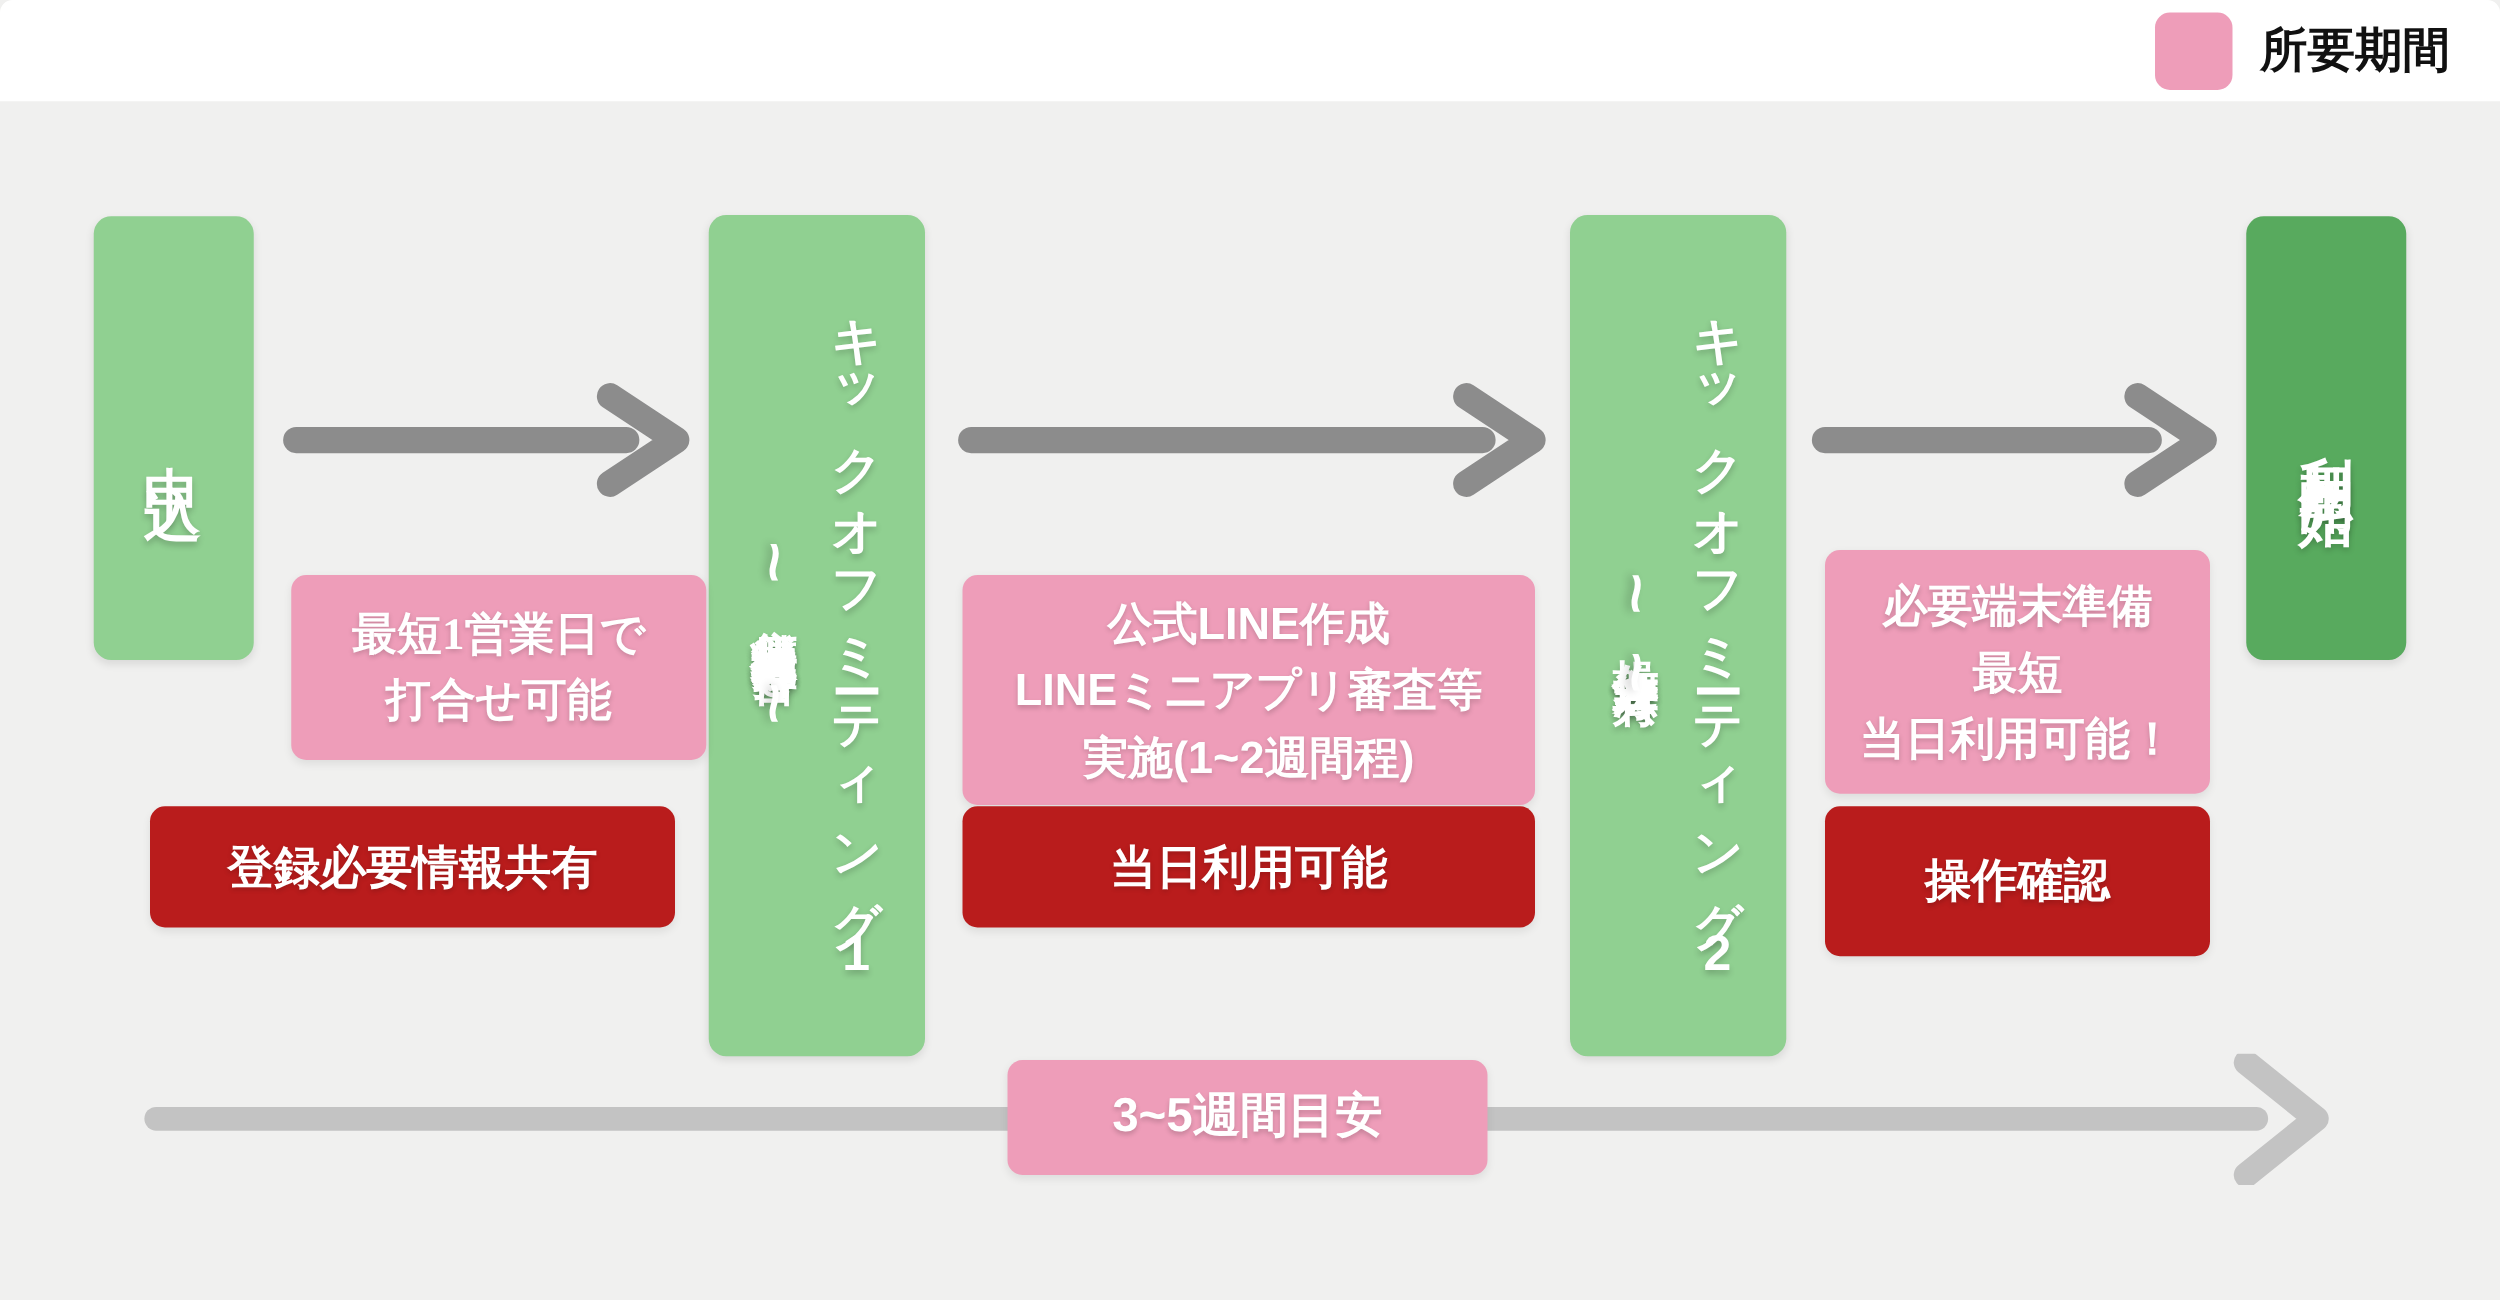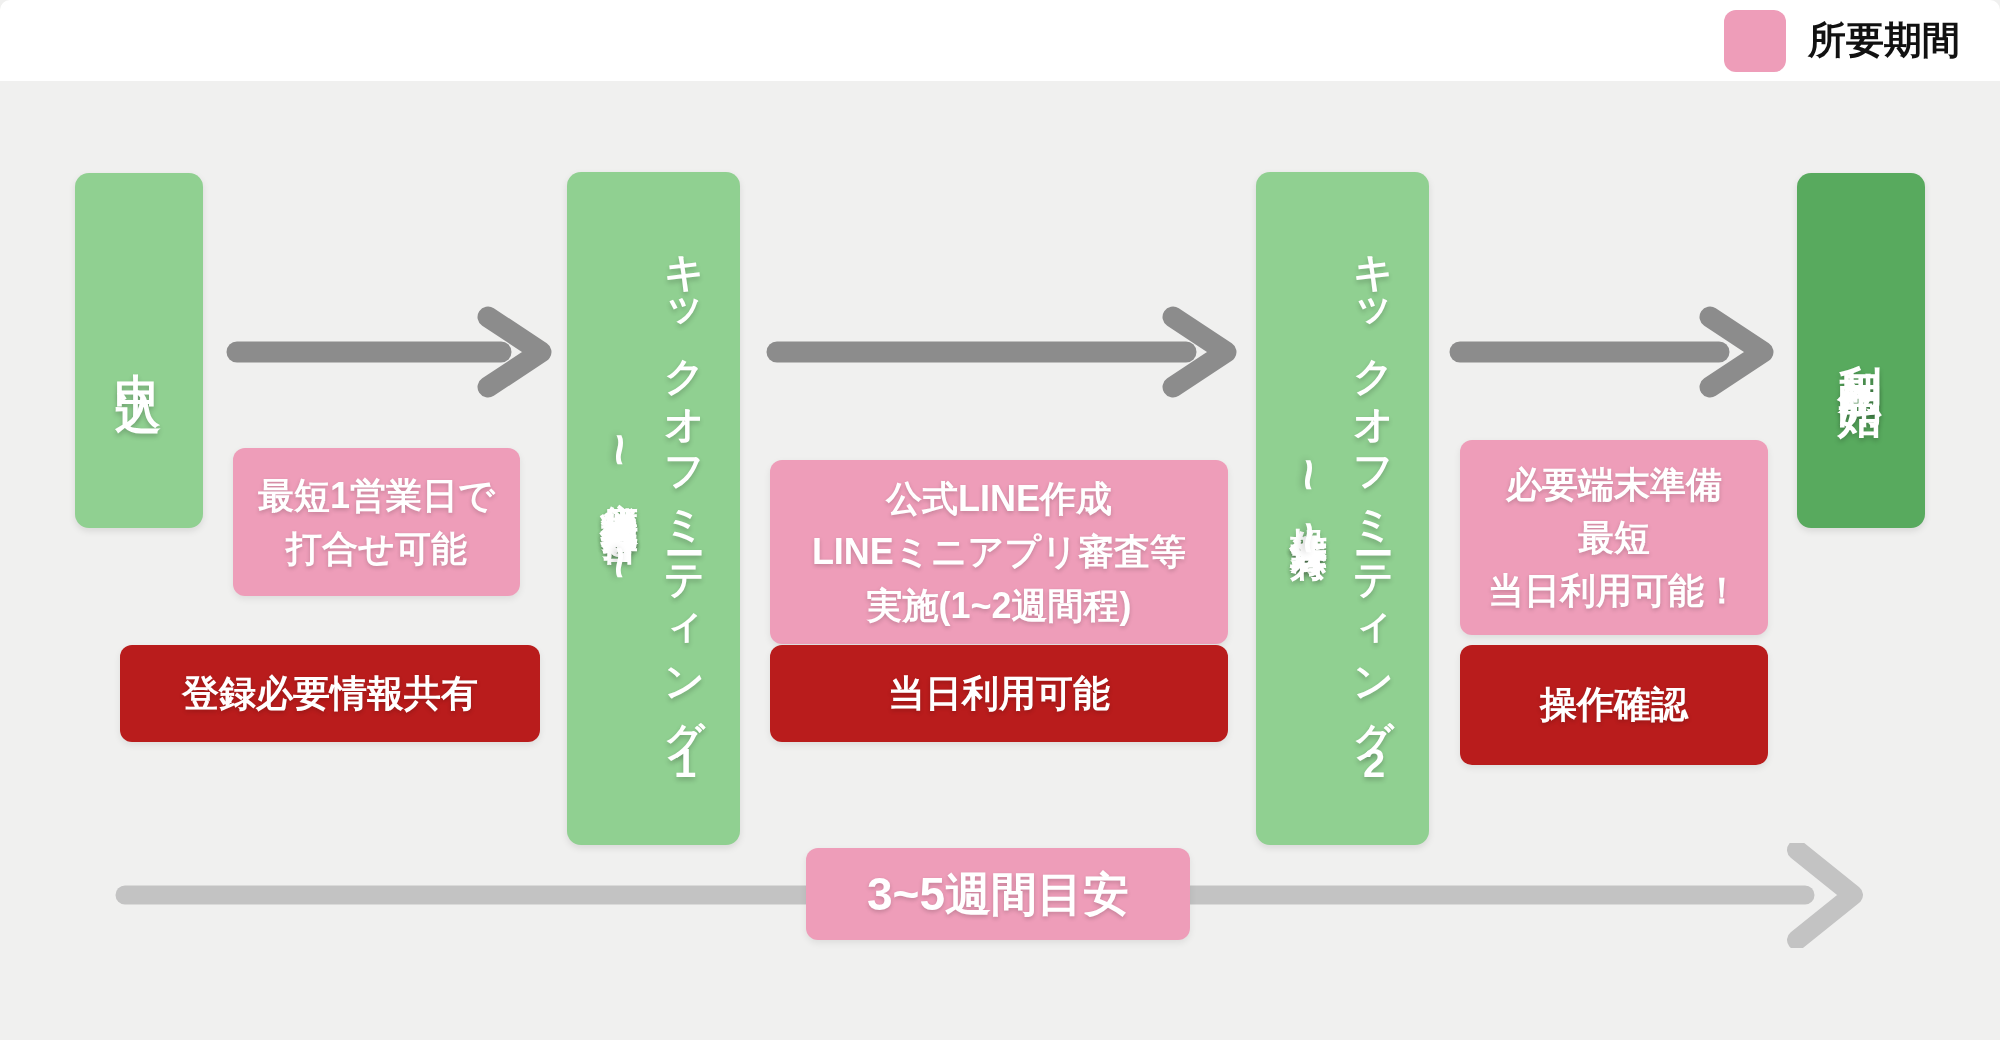--- a/index.html
+++ b/index.html
@@ -30,21 +30,21 @@
   .tilde{display:inline-block;writing-mode:horizontal-tb;transform:rotate(90deg) scale(1.55,1.25);}
 
   
   .note{position:absolute;border-radius:12px;display:flex;align-items:center;justify-content:center;
         color:#fff;font-weight:bold;text-align:center;white-space:pre-line;
         text-shadow:0 2px 4px rgba(0,0,0,.18);box-shadow:0 3px 7px rgba(0,0,0,.08);}
   .note.pink{background:#ee9db9;}
   .note.blue{background:#b91c1c;}
   .f36{font-size:36px;line-height:1.48;}
   .f37{font-size:37px;line-height:1.4;}
-  .f38{font-size:46px;line-height:1.4;}
+  .f38{font-size:38px;line-height:1.4;}
 
   .arrow{position:absolute;}
 </style>
 </head>
 <body>
 
 <div class="canvas">
 
   <div class="topbar">
     <div class="legend">
@@ -92,21 +92,21 @@
       <div class="vcol sub"><span class="tilde">~</span><span>操作方法等共有</span><span class="tilde">~</span></div>
     </div>
   </div>
 
   <div class="gbox dark" style="left:1797px;top:173px;width:128px;height:355px;">
     <div class="vtext">
       <div class="vcol big4">利用開始</div>
     </div>
   </div>
 
-  <div class="note pink f36" style="left:233px;top:448px;width:287px;height:148px;">最短1営業日で
+  <div class="note pink f36" style="left:233px;top:460px;width:332px;height:148px;font-family:Liberation Serif, serif;">最短1営業日で
 打合せ可能</div>
   <div class="note pink f36" style="left:770px;top:460px;width:458px;height:184px;">公式LINE作成
 LINEミニアプリ審査等
 実施(1~2週間程)</div>
   <div class="note pink f36" style="left:1460px;top:440px;width:308px;height:195px;">必要端末準備
 最短
 当日利用可能！</div>
 
   <div class="note blue f37" style="left:120px;top:645px;width:420px;height:97px;">登録必要情報共有</div>
   <div class="note blue f37" style="left:770px;top:645px;width:458px;height:97px;">当日利用可能</div>

